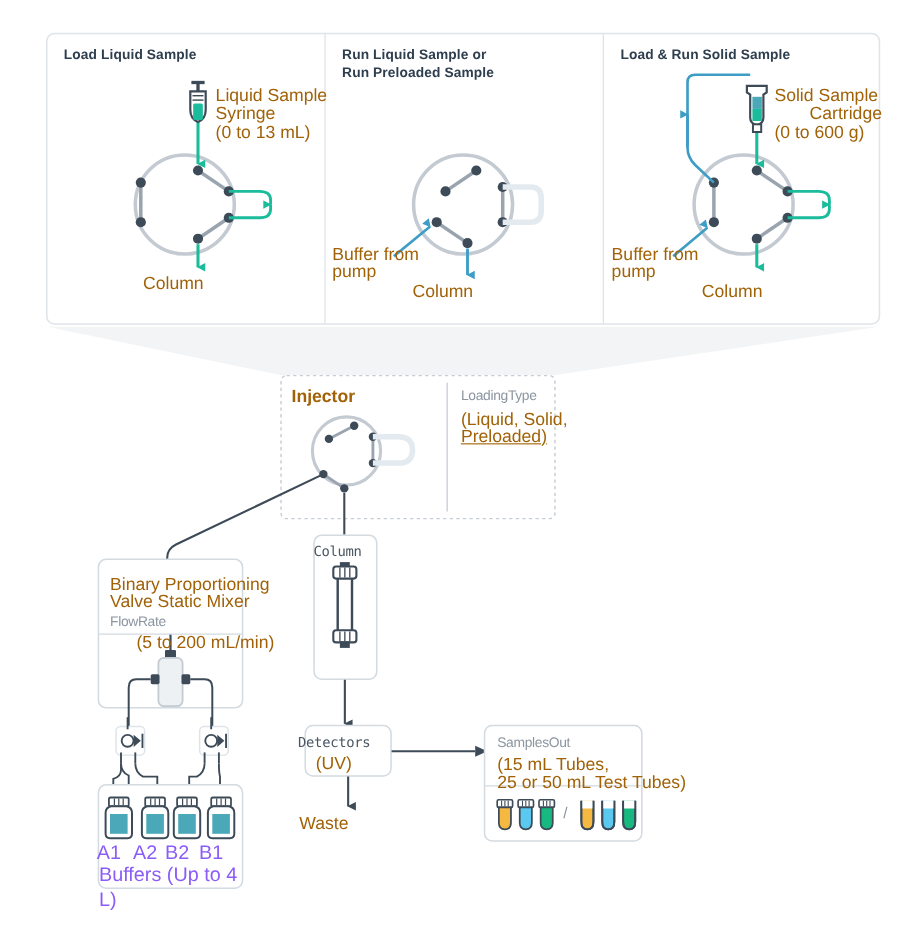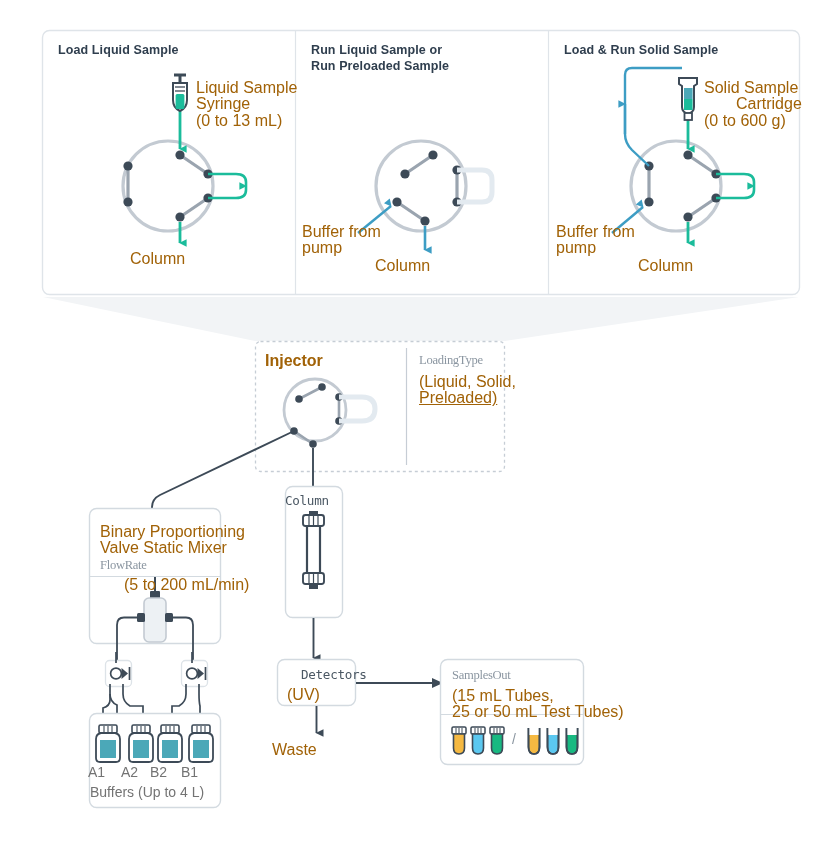--- a/index.html
+++ b/index.html
@@ -6,23 +6,23 @@
   body{
     width:840px;height:853px;position:relative;overflow:hidden;
     font-family:"Liberation Sans", sans-serif;
     color:#3d4a57;
   }
   #stage{position:absolute;left:0;top:0;width:829px;height:853px;}
   svg#art{position:absolute;left:0;top:0;width:840px;height:853px;}
   .lbl{position:absolute;line-height:1.28;}
   .panel-title{font-size:12.5px;font-weight:bold;color:#2f3e4e;letter-spacing:.1px;}
   .cap{font-size:16px;color:#a16207;}
-  .cap-mono{font-size:12.6px;color:#8b96a1;font-family:Liberation Serif, serif;letter-spacing:-0.3px;}
+  .cap-mono{font-size:12.6px;color:#8b96a1;font-family:Liberation Sans, sans-serif;letter-spacing:-0.3px;}
   .cap-dark{font-size:12.6px;color:#4a5763;font-family:"DejaVu Sans Mono",monospace;letter-spacing:-0.3px;}
-  .small{font-size:14px;color:#737373;}
+  .small{font-size:18px;color:#8b5cf6;}
   .ctr{text-align:left;}
 </style>
 </head>
 <body>
 
 <div id="stage">
 
   <svg id="art" viewBox="0 0 840 853">
     <defs>
       <marker id="ag" markerWidth="9" markerHeight="9" refX="4.2" refY="7.2" orient="auto" markerUnits="userSpaceOnUse">
@@ -331,21 +331,21 @@
   <div class="lbl cap" style="left:100px;top:575px;margin-left:24px;">(5 to 200 mL/min)</div>
 
   <div class="lbl small ctr" style="left:88px;top:764px;width:40px;">A1</div>
   <div class="lbl small ctr" style="left:121px;top:764px;width:40px;">A2</div>
   <div class="lbl small ctr" style="left:150px;top:764px;width:40px;">B2</div>
   <div class="lbl small ctr" style="left:181px;top:764px;width:40px;">B1</div>
   <div class="lbl small ctr" style="left:90px;top:784px;width:130px;">Buffers (Up to 4 L)</div>
 
   <div class="lbl cap-dark ctr" style="left:285px;top:493px;width:57px;">Column</div>
 
-  <div class="lbl cap-dark" style="left:301px;top:667px;">Detectors</div>
+  <div class="lbl cap-dark" style="left:271px;top:667px;">Detectors</div>
   <div class="lbl cap" style="left:287px;top:685px;">(UV)</div>
   <div class="lbl cap ctr" style="left:272px;top:740px;width:90px;">Waste</div>
 
   <div class="lbl cap-mono" style="left:452px;top:667px;">SamplesOut</div>
   <div class="lbl cap" style="left:452px;top:686px;">(15 mL Tubes,</div>
   <div class="lbl cap" style="left:452px;top:702px;">25 or 50 mL Test Tubes)</div>
   <div class="lbl cap" style="left:512px;top:731px;font-size:14px;color:#8b96a1;">/</div>
 
 </div>
 

